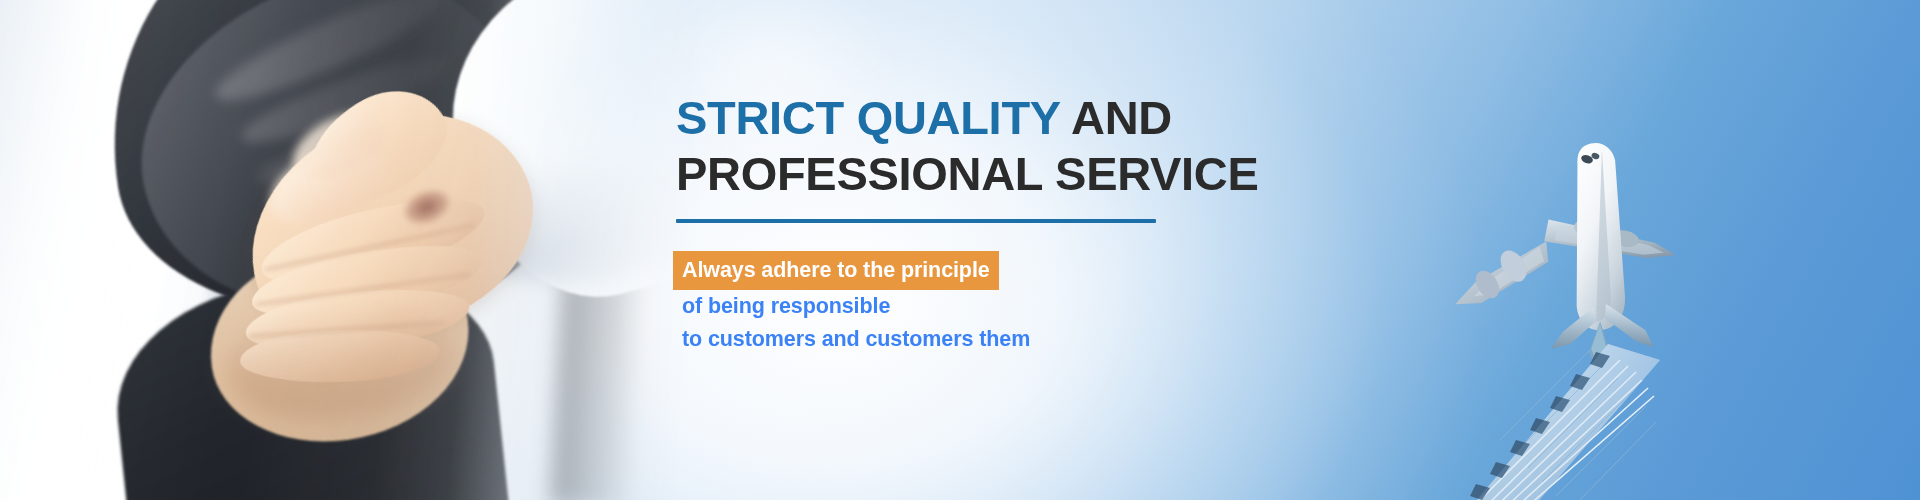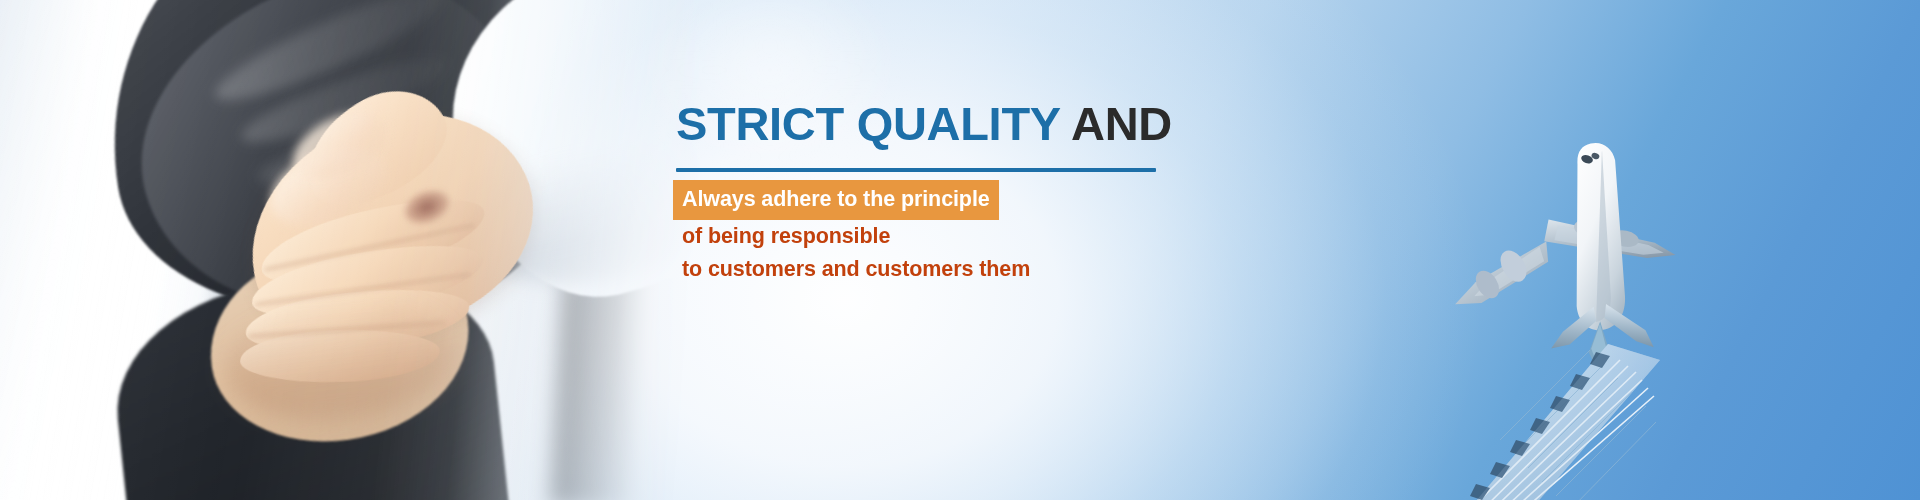--- a/index.html
+++ b/index.html
@@ -249,46 +249,46 @@
 
   
   .building {
     position:absolute; left:1470px; top:330px; width:470px; height:190px;
     overflow:hidden;
   }
   .building svg { width:100%; height:100%; display:block; }
 
   
   .content {
-    position:absolute; left:676px; top:96px; width:760px;
+    position:absolute; left:676px; top:90px; width:760px;
   }
   .headline {
     font-size:47px;
     line-height:1.20;
     font-weight:700;
     letter-spacing:-0.3px;
     color:#2b2b2b;
     white-space:nowrap;
   }
   .headline .hl-blue { color:#1d6fa8; }
   .headline .hl-dark { color:#2b2b2b; }
 
   .rule {
     margin-top:16px;
     width:480px; height:4px;
     background:#1d6fa8;
     border-radius:1px;
   }
 
-  .sub-wrap { margin-top:8px; }
+  .sub-wrap { margin-top:28px; }
   .sub-line {
     font-size:21.5px;
     font-weight:600;
     line-height:1.52;
-    color:#c2410c;
+    color:#3b82f6;
     letter-spacing:-0.1px;
     white-space:nowrap;
   }
   .sub-line.highlight {
     display:inline-block;
     background:#e8973f;
     color:#ffffff;
     padding:3px 9px 4px 9px;
     margin-left:-3px;
   }
@@ -454,20 +454,21 @@
       <polygon points="-10,190 138,14 190,30 52,190" fill="#7fb0de" opacity="0.18"></polygon>
     </svg>
   </div>
 
   <div class="content">
 
     <div class="headline">
       <span class="hl-blue">STRICT QUALITY</span><span class="hl-dark"> AND</span>
     </div>
 
+    <div class="headline hl-dark">PROFESSIONAL SERVICE</div>
 
     <div class="rule"></div>
 
     <div class="sub-wrap">
       <div>
         <span class="sub-line highlight">Always adhere to the principle</span>
       </div>
       <div class="sub-line plain">of being responsible</div>
       <div class="sub-line plain">to customers and customers them</div>
     </div>

